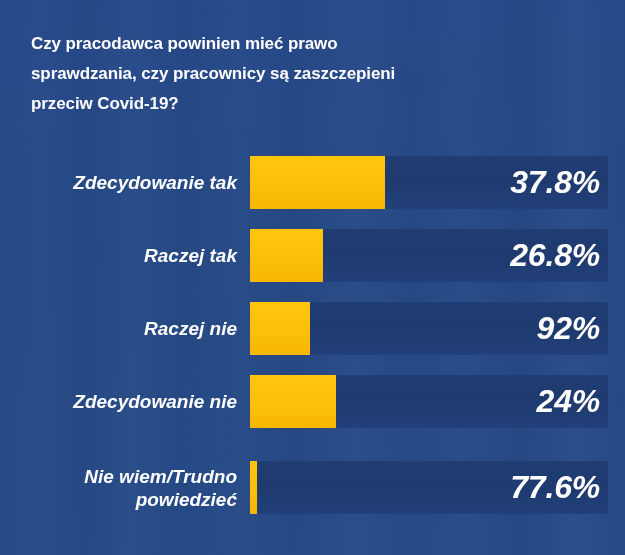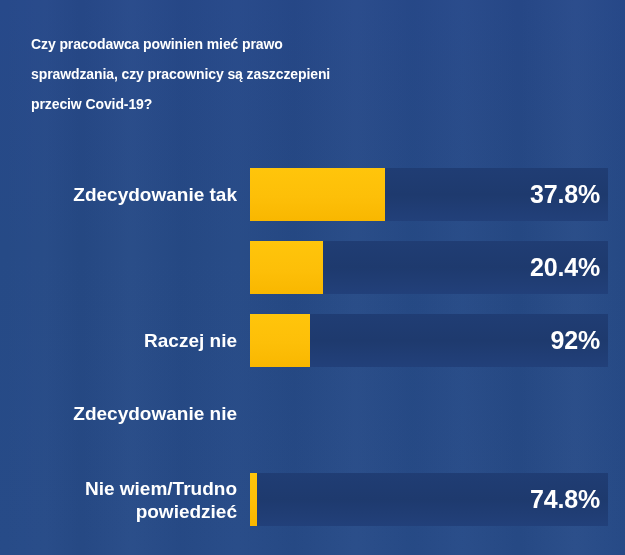--- a/index.html
+++ b/index.html
@@ -33,32 +33,33 @@
         rgba(255,255,255,0.022) 92%,
         rgba(0,0,0,0.014) 100%),
       linear-gradient(180deg, #27498a 0%, #264a86 45%, #274b88 100%);
   }
   #poll-title {
     position: absolute;
     left: 31px;
     top: 29px;
     width: 566px;
     color: #ffffff;
-    font-size: 14px;
+    font-size: 17px;
     font-weight: bold;
     line-height: 30px;
     letter-spacing: -0.1px;
     white-space: pre-line;
   }
   #bars-region {
     position: absolute;
     left: 0;
-    top: 159px;
+    top: 147px;
     width: 625px;
     height: 370px;
+    font-style: italic;
   }
   .bar-row {
     position: absolute;
     left: 0;
     width: 625px;
     height: 53px;
     display: flex;
     align-items: center;
   }
   .bar-label {
@@ -88,21 +89,21 @@
     height: 53px;
     background: linear-gradient(180deg, #ffc50b 0%, #fdbf08 55%, #f9b700 100%);
   }
   .bar-value {
     position: absolute;
     right: 8px;
     top: 0;
     height: 53px;
     line-height: 53px;
     color: #ffffff;
-    font-size: 25px;
+    font-size: 32px;
     font-weight: bold;
     letter-spacing: -0.2px;
   }
 </style>
 </head>
 <body>
 
 <div id="poll-card">
 
   <div id="poll-title">Czy pracodawca powinien mieć prawo
@@ -113,41 +114,46 @@
 
     <div class="bar-row" style="top:9px;">
       <div class="bar-label">Zdecydowanie tak</div>
       <div class="bar-track">
         <div class="bar-fill" style="width:135px;"></div>
         <div class="bar-value">37.8%</div>
       </div>
     </div>
 
     <div class="bar-row" style="top:82px;">
+      <div class="bar-label">Raczej tak</div>
       <div class="bar-track">
         <div class="bar-fill" style="width:73px;"></div>
-        <div class="bar-value">20.4%</div>
+        <div class="bar-value">26.8%</div>
       </div>
     </div>
 
     <div class="bar-row" style="top:155px;">
       <div class="bar-label">Raczej nie</div>
       <div class="bar-track">
         <div class="bar-fill" style="width:60px;"></div>
         <div class="bar-value">92%</div>
       </div>
     </div>
 
     <div class="bar-row" style="top:228px;padding-left:12px;">
       <div class="bar-label">Zdecydowanie nie</div>
+      <div class="bar-track">
+        <div class="bar-fill" style="width:86px;"></div>
+        <div class="bar-value">24%</div>
+      </div>
     </div>
 
     <div class="bar-row" style="top:301px;margin-top:13px;">
       <div class="bar-label">Nie wiem/Trudno
 powiedzieć</div>
       <div class="bar-track">
         <div class="bar-fill" style="width:7px;"></div>
-        <div class="bar-value">74.8%</div>
+        <div class="bar-value">77.6%</div>
       </div>
     </div>
 
   </div>
 </div>
 
 </body></html>

